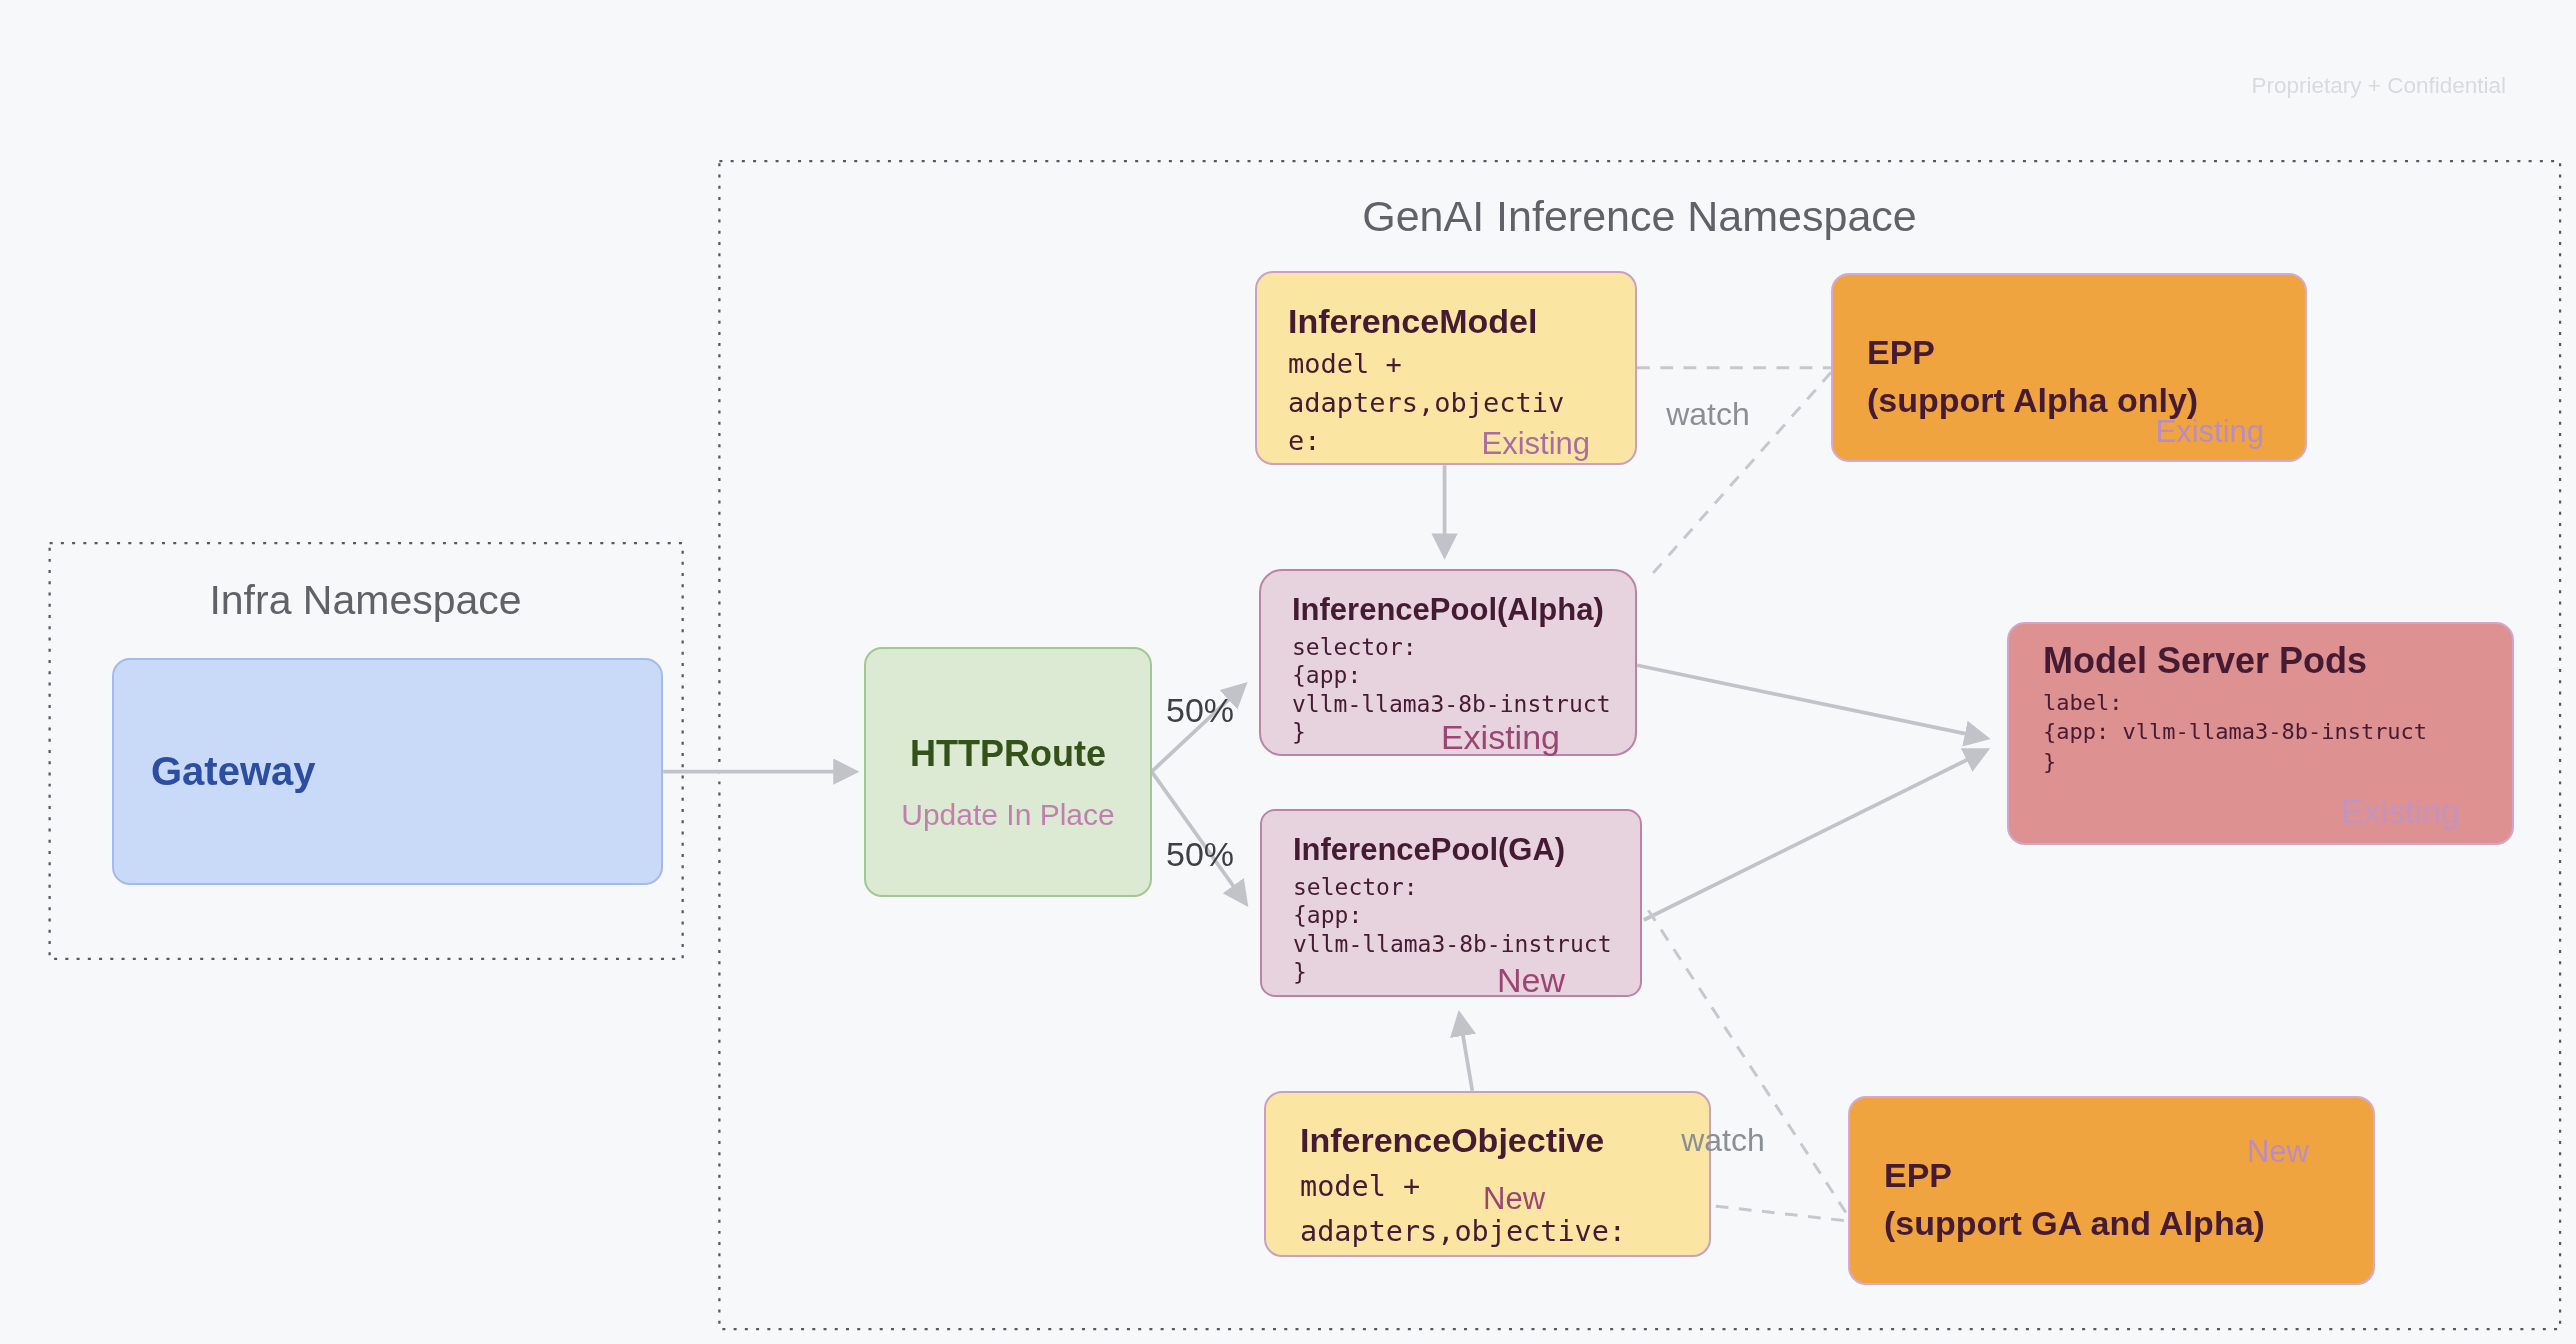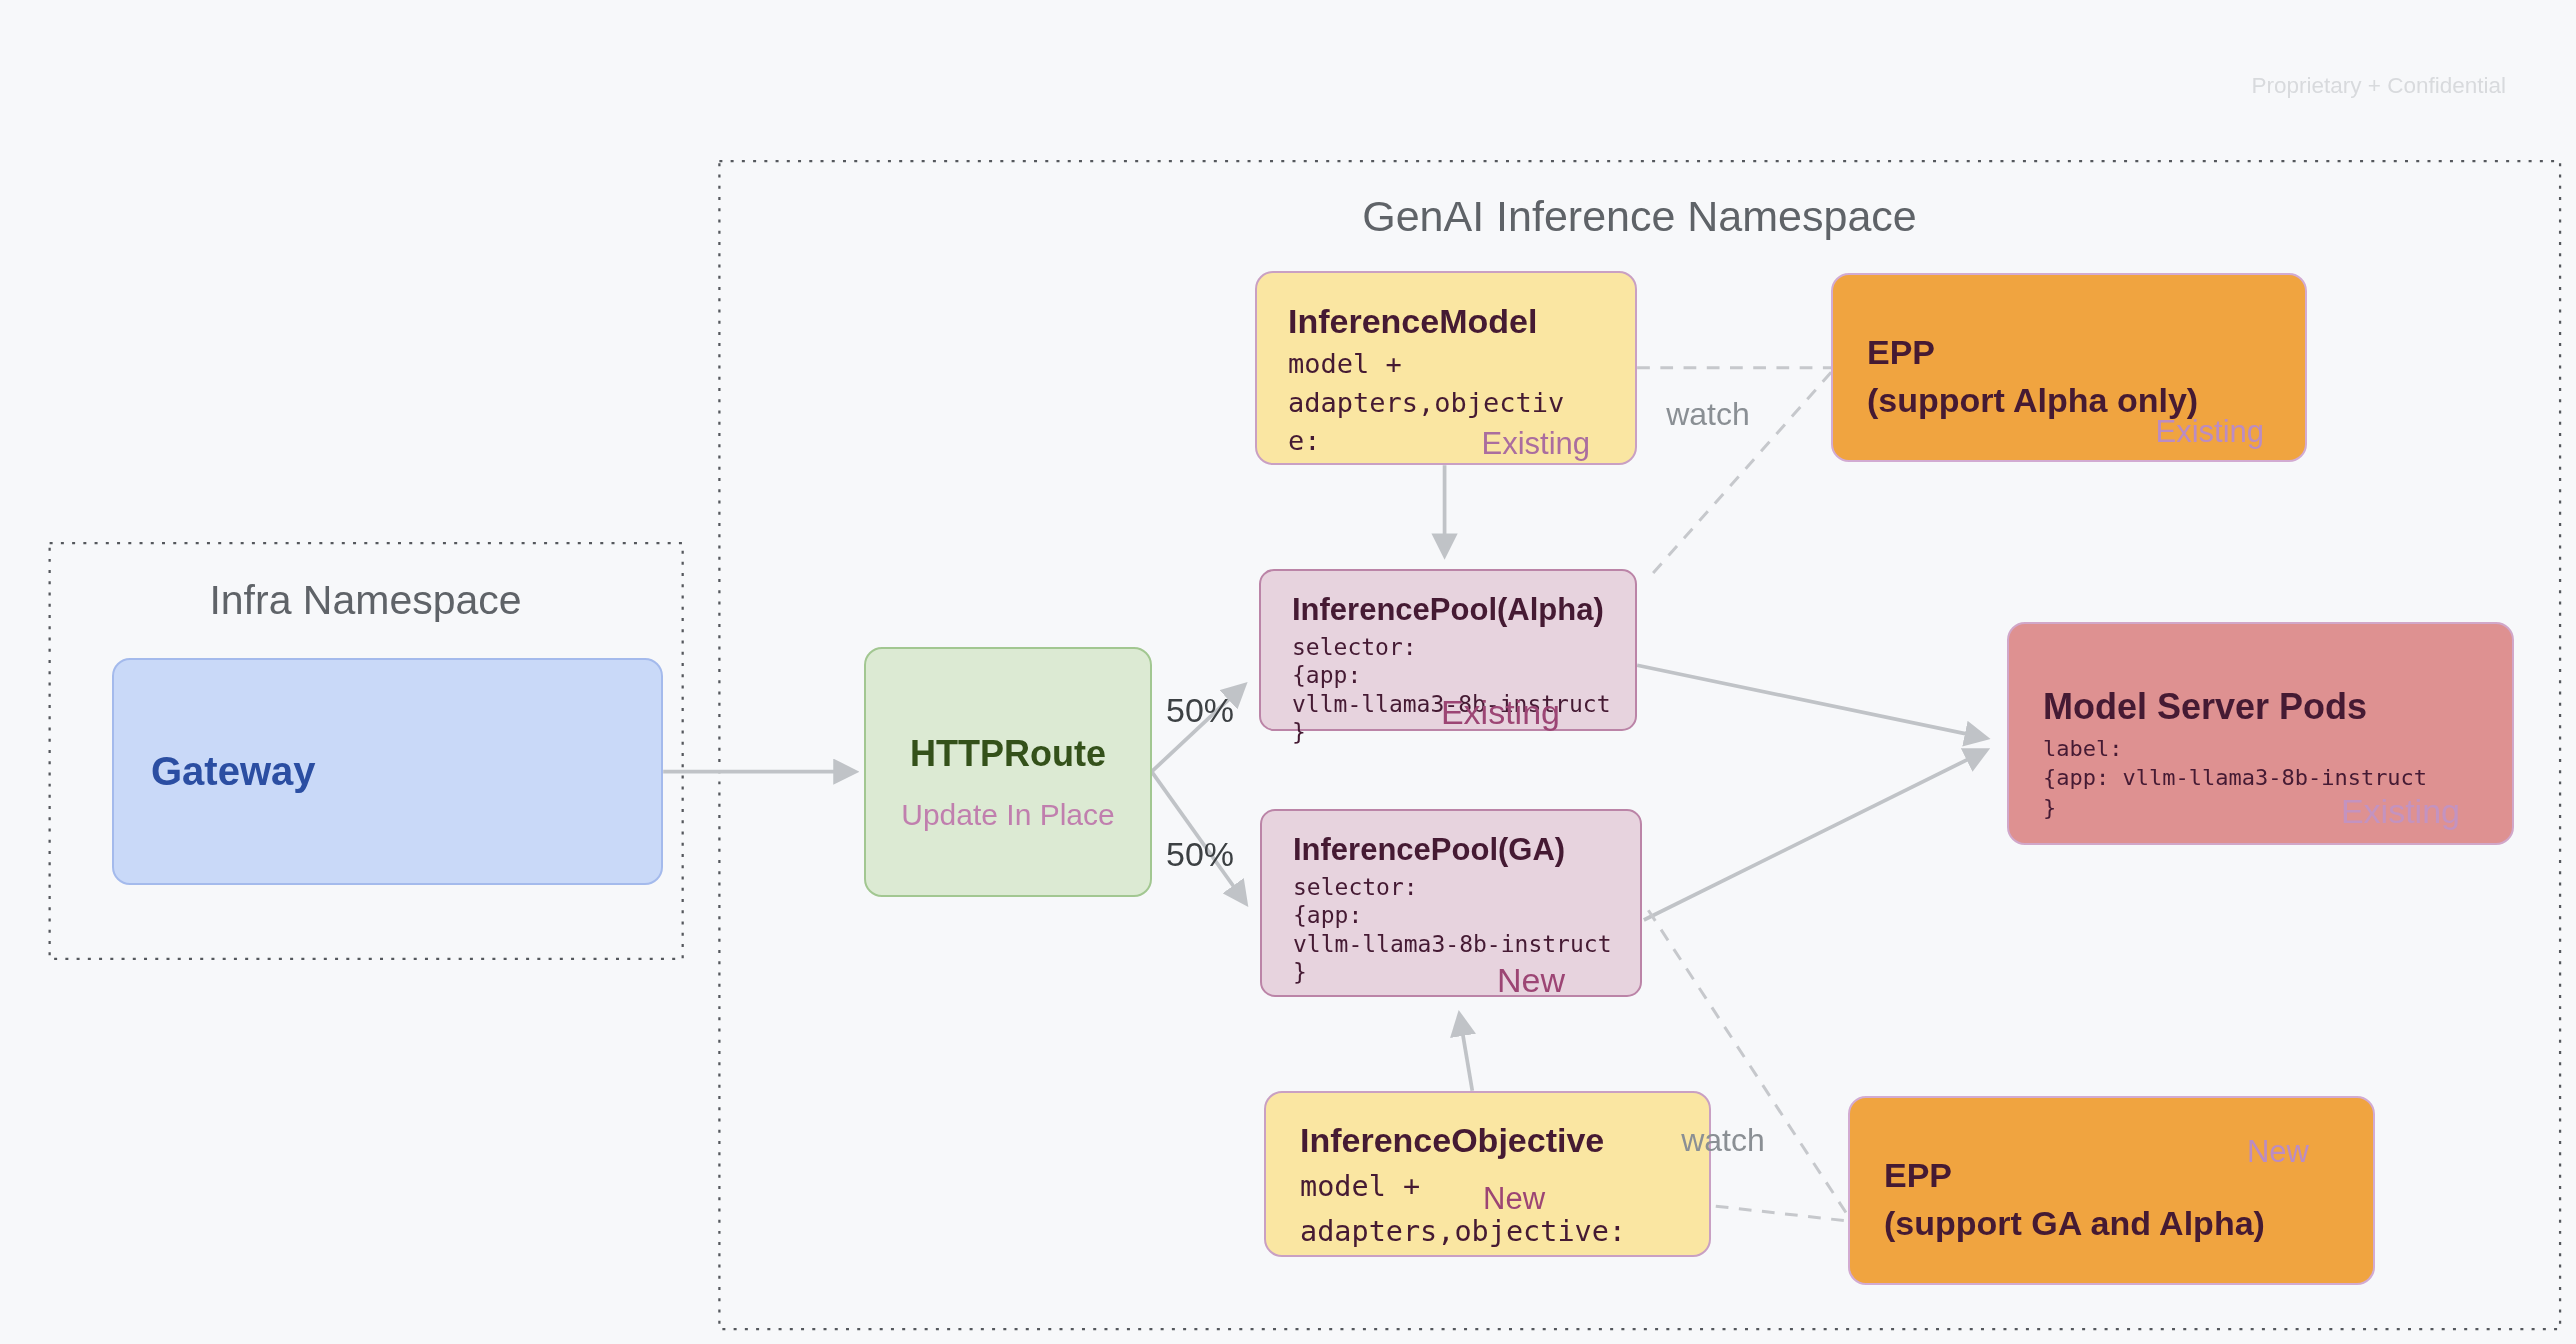--- a/index.html
+++ b/index.html
@@ -46,37 +46,37 @@
   #node-inference-model .node-title { font-size:34px; }
   #node-inference-model .node-code { font-size:27px; line-height:1.43; margin-top:4.5px; }
   #node-inference-model .badge { right:45px; bottom:1.5px; font-size:31px; color:var(--badge_mid); }
 
   #node-epp-alpha { left:1831px; top:273px; width:476px; height:189px;
     background:var(--epp_fill); border:2.2px solid var(--epp_border);
     padding:54px 0 0 34px; }
   #node-epp-alpha .node-title { font-size:34px; line-height:1.4; }
   #node-epp-alpha .badge { right:41px; bottom:10.5px; font-size:31px; color:var(--badge_light); }
 
-  #node-pool-alpha { left:1259px; top:569px; width:378px; height:162px;
-    background:var(--pool_fill); border:2.2px solid var(--pool_border); border-radius:15px;
+  #node-pool-alpha { left:1259px; top:569px; width:378px; height:187px;
+    background:var(--pool_fill); border:2.2px solid var(--pool_border); border-radius:23px;
     padding:21px 0 0 31px; }
   #node-pool-alpha .node-title { font-size:31px; }
   #node-pool-alpha .node-code { font-size:23px; line-height:1.24; margin-top:4.5px; }
   #node-pool-alpha .badge { right:75px; bottom:-3px; font-size:34px; color:var(--badge_dark); }
 
   #node-pool-ga { left:1260px; top:809px; width:382px; height:188px;
     background:var(--pool_fill); border:2.2px solid var(--pool_border); border-radius:15px;
     padding:21px 0 0 31px; }
   #node-pool-ga .node-title { font-size:31px; }
   #node-pool-ga .node-code { font-size:23px; line-height:1.24; margin-top:4.5px; }
   #node-pool-ga .badge { right:75px; bottom:-4.5px; font-size:34px; color:var(--badge_dark); }
 
   #node-model-pods { left:2007px; top:622px; width:507px; height:223px;
     background:var(--pods_fill); border:2.2px solid var(--pods_border);
-    padding:62px 0 0 34px; }
+    padding:16px 0 0 34px; }
   #node-model-pods .node-title { font-size:36px; }
   #node-model-pods .node-code { font-size:22px; line-height:1.34; margin-top:6px; }
   #node-model-pods .badge { right:52px; bottom:12px; font-size:34px; color:var(--badge_pods); }
 
   #node-inference-objective { left:1264px; top:1091px; width:447px; height:166px;
     background:var(--yellow_fill); border:2.2px solid var(--yellow_border);
     padding:28px 0 0 34px; }
   #node-inference-objective .node-title { font-size:34px; }
   #node-inference-objective .node-code { font-size:28.5px; line-height:1.32; margin-top:7.5px; }
   #node-inference-objective .badge { left:217px; top:88px; font-size:31px; color:var(--badge_dark); }

